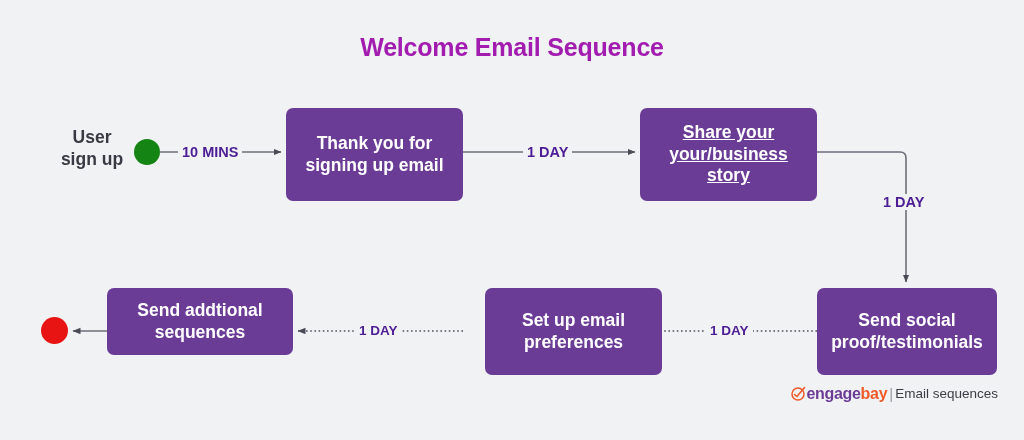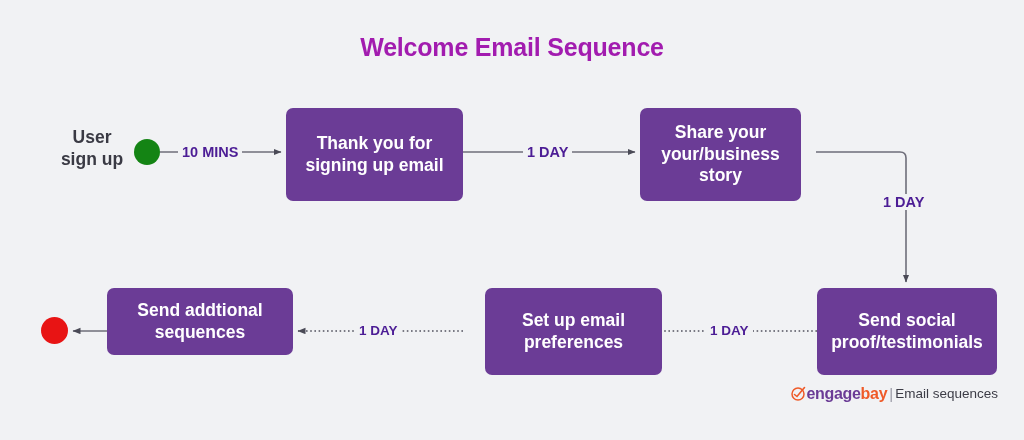--- a/index.html
+++ b/index.html
@@ -160,21 +160,21 @@
     <span>sign up</span>
   </div>
 
   <div class="dot dot-green"></div>
   <div class="dot dot-red"></div>
 
   <div class="node" style="left:286px; top:108px; width:177px; height:93px;">
     <span class="node-text"><span>Thank you for</span><br><span>signing up email</span></span>
   </div>
 
-  <div class="node" style="left:640px; top:108px; width:161px; height:93px;">
+  <div class="node" style="left:640px; top:108px; width:177px; height:93px;text-decoration:underline;">
     <span class="node-text"><span>Share your</span><br><span>your/business</span><br><span>story</span></span>
   </div>
 
   <div class="node" style="left:817px; top:288px; width:180px; height:87px;">
     <span class="node-text"><span>Send social</span><br><span>proof/testimonials</span></span>
   </div>
 
   <div class="node" style="left:463px; top:288px; width:177px; height:87px;margin-left:22px;">
     <span class="node-text"><span>Set up email</span><br><span>preferences</span></span>
   </div>

